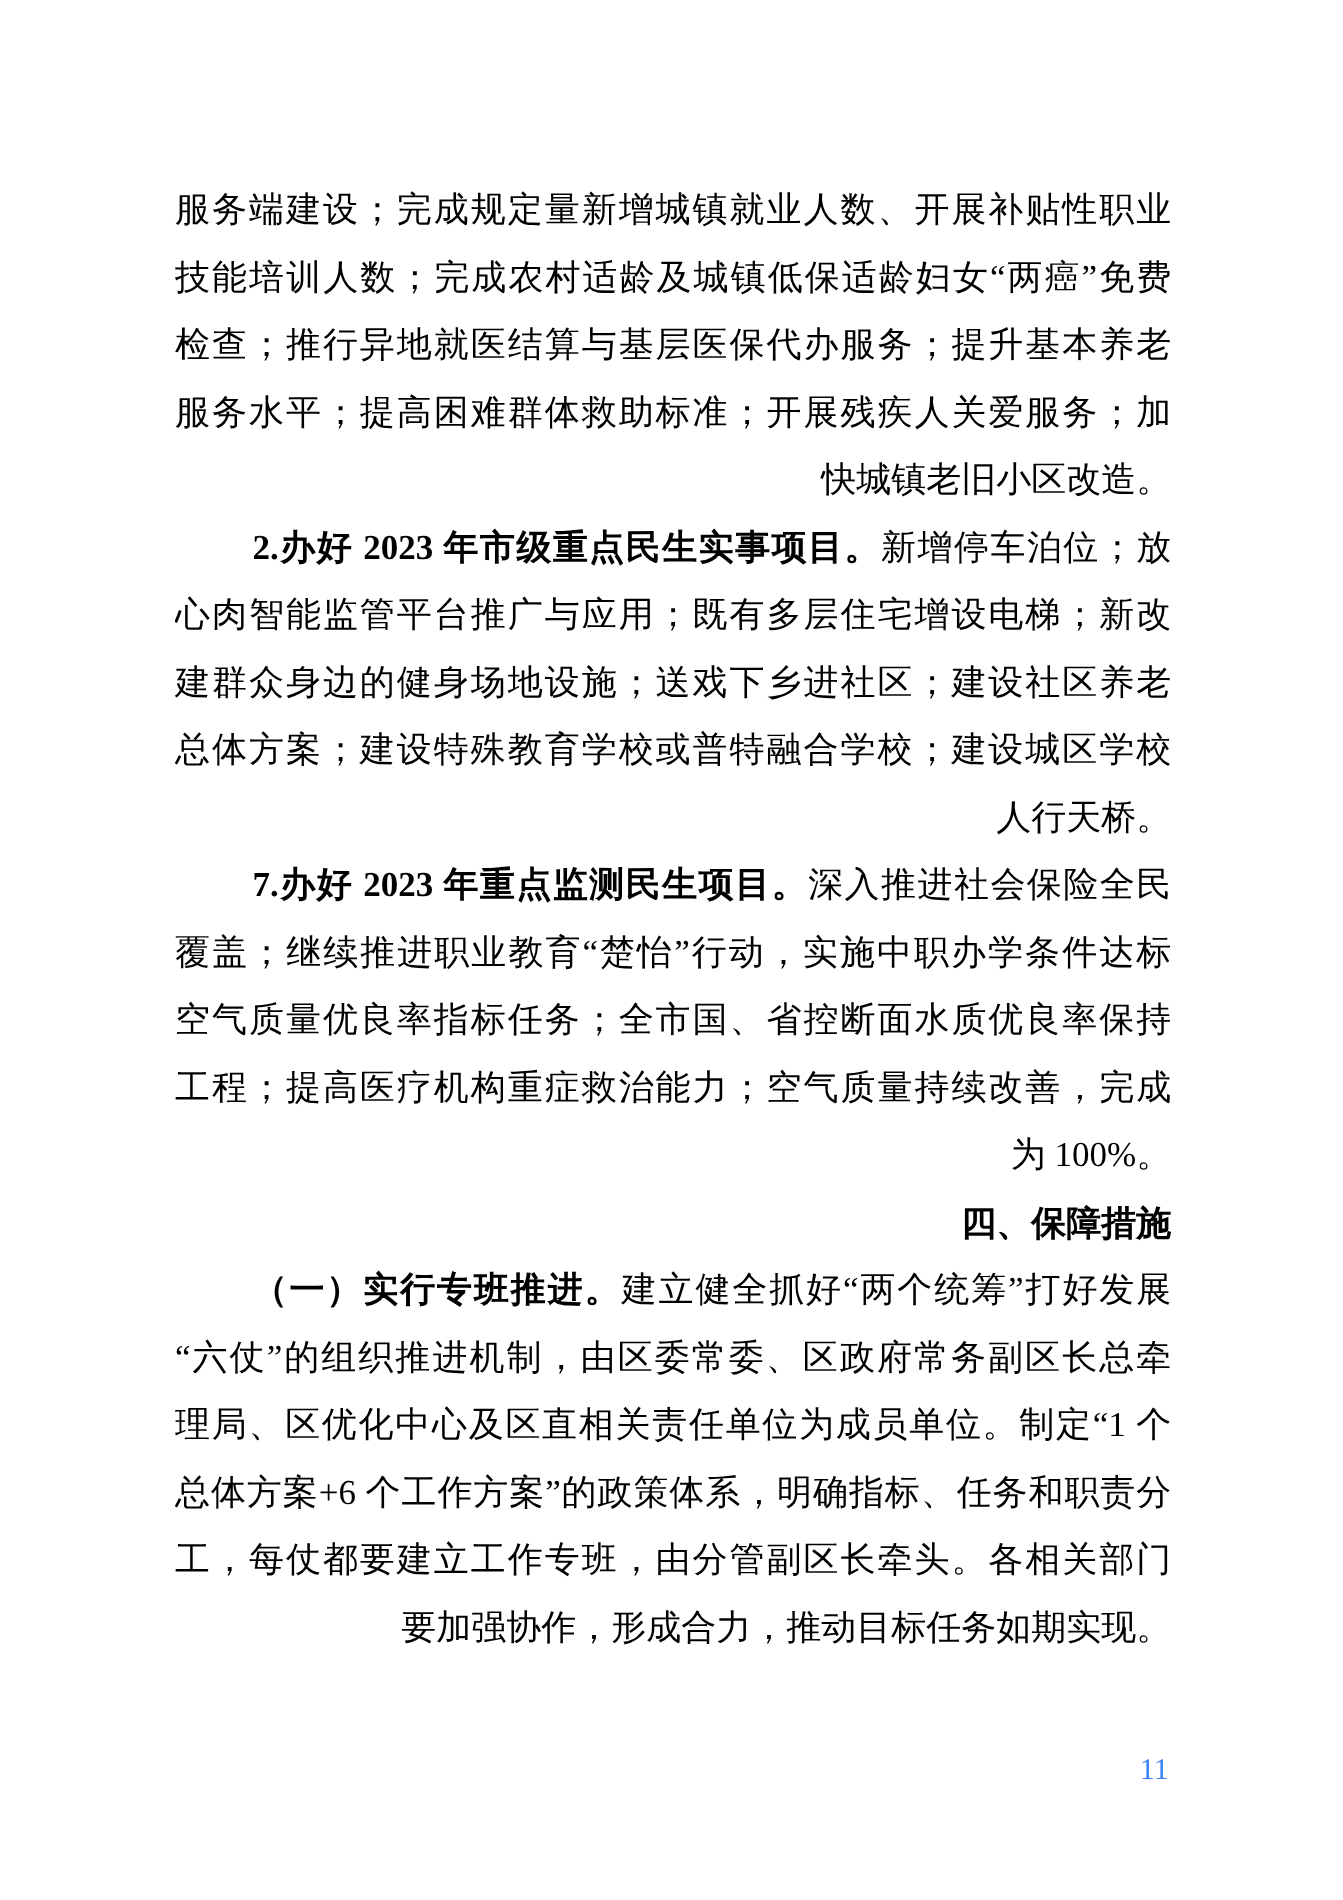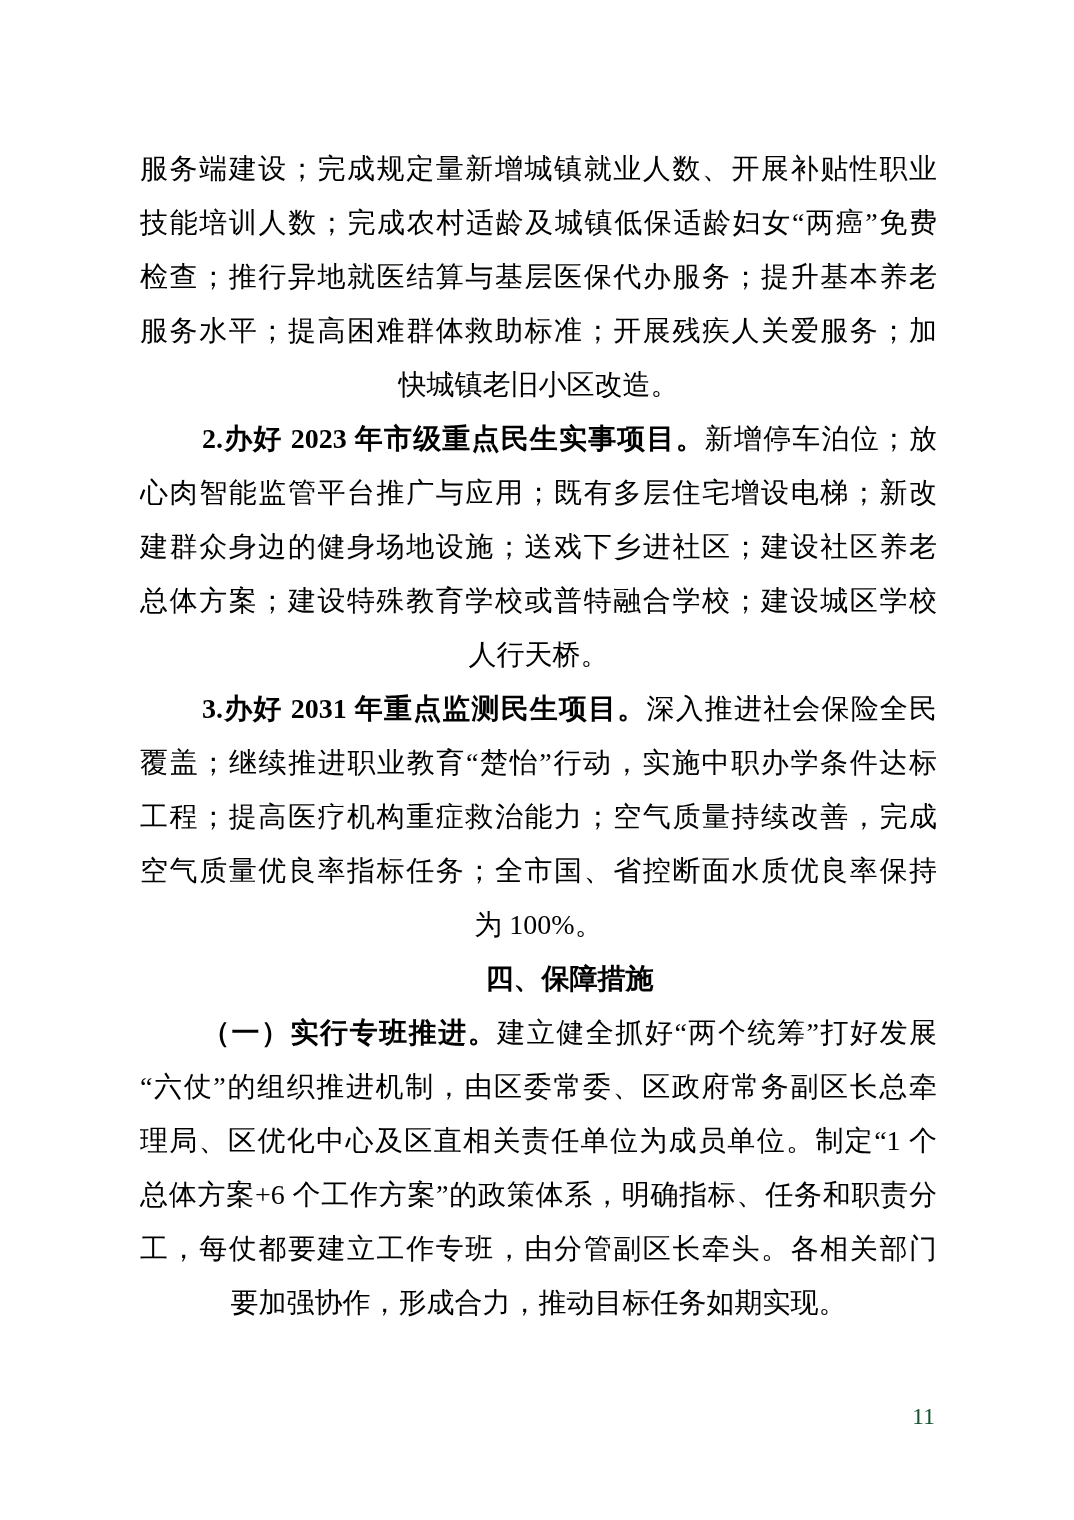--- a/index.html
+++ b/index.html
@@ -25,21 +25,21 @@
     width: 797px;
   }
   .paragraph {
     margin: 0;
     padding: 0;
   }
   .line {
     height: 54px;
     line-height: 54px;
     font-size: 28px;
-    text-align: center;
+    text-align: right;
     box-sizing: border-box;
     white-space: normal;
     overflow: hidden;
   }
   .line.justify {
     text-align: justify;
     text-align-last: justify;
   }
   .line.indent {
     padding-left: 62px;
@@ -48,21 +48,21 @@
   .seg-bold   { font-weight: 700; }
   .seg-kai    { font-weight: 700; }
   .seg-heading{ font-family: Liberation Sans, sans-serif; font-weight: 700; }
   .footer-page-number {
     position: absolute;
     top: 1402px;
     right: 139px;
     font-size: 24px;
     line-height: 28px;
     font-family: "Liberation Serif", "DejaVu Serif", serif;
-    color: #14532d;
+    color: #3b82f6;
   }
 </style>
 </head>
 <body>
 
 <div class="page">
   <div class="text-block">
       <div class="paragraph">
         <div class="line justify"><span class="seg-body">服务端建设；完成规定量新增城镇就业人数、开展补贴性职业</span></div>
         <div class="line justify"><span class="seg-body">技能培训人数；完成农村适龄及城镇低保适龄妇女“两癌”免费</span></div>
@@ -71,24 +71,24 @@
         <div class="line"><span class="seg-body">快城镇老旧小区改造。</span></div>
       </div>
       <div class="paragraph">
         <div class="line justify indent"><span class="seg-bold">2.办好 2023 年市级重点民生实事项目。</span><span class="seg-body">新增停车泊位；放</span></div>
         <div class="line justify"><span class="seg-body">心肉智能监管平台推广与应用；既有多层住宅增设电梯；新改</span></div>
         <div class="line justify"><span class="seg-body">建群众身边的健身场地设施；送戏下乡进社区；建设社区养老</span></div>
         <div class="line justify"><span class="seg-body">总体方案；建设特殊教育学校或普特融合学校；建设城区学校</span></div>
         <div class="line"><span class="seg-body">人行天桥。</span></div>
       </div>
       <div class="paragraph">
-        <div class="line justify indent"><span class="seg-bold">3.办好 2031 年重点监测民生项目。</span><span class="seg-body">深入推进社会保险全民</span></div>
+        <div class="line justify indent"><span class="seg-bold">7.办好 2023 年重点监测民生项目。</span><span class="seg-body">深入推进社会保险全民</span></div>
         <div class="line justify"><span class="seg-body">覆盖；继续推进职业教育“楚怡”行动，实施中职办学条件达标</span></div>
+        <div class="line justify"><span class="seg-body">空气质量优良率指标任务；全市国、省控断面水质优良率保持</span></div>
         <div class="line justify"><span class="seg-body">工程；提高医疗机构重症救治能力；空气质量持续改善，完成</span></div>
-        <div class="line justify"><span class="seg-body">空气质量优良率指标任务；全市国、省控断面水质优良率保持</span></div>
         <div class="line"><span class="seg-body">为 100%。</span></div>
       </div>
       <div class="paragraph">
         <div class="line indent"><span class="seg-heading">四、保障措施</span></div>
       </div>
       <div class="paragraph">
         <div class="line justify indent"><span class="seg-kai">（一）实行专班推进。</span><span class="seg-body">建立健全抓好“两个统筹”打好发展</span></div>
         <div class="line justify"><span class="seg-body">“六仗”的组织推进机制，由区委常委、区政府常务副区长总牵</span></div>
         <div class="line justify"><span class="seg-body">理局、区优化中心及区直相关责任单位为成员单位。制定“1 个</span></div>
         <div class="line justify"><span class="seg-body">总体方案+6 个工作方案”的政策体系，明确指标、任务和职责分</span></div>

